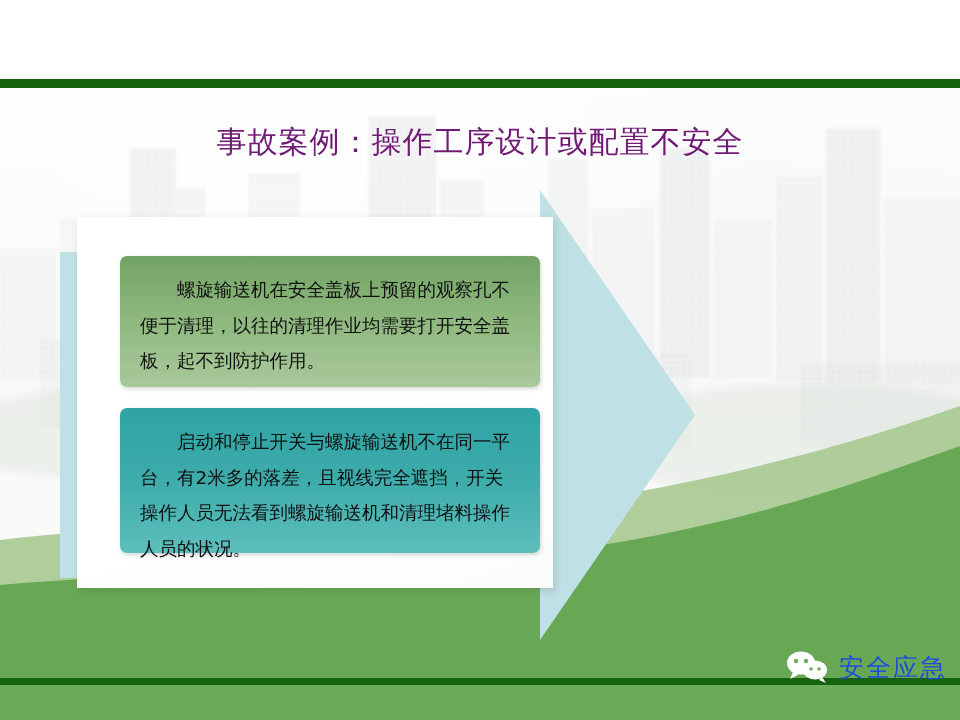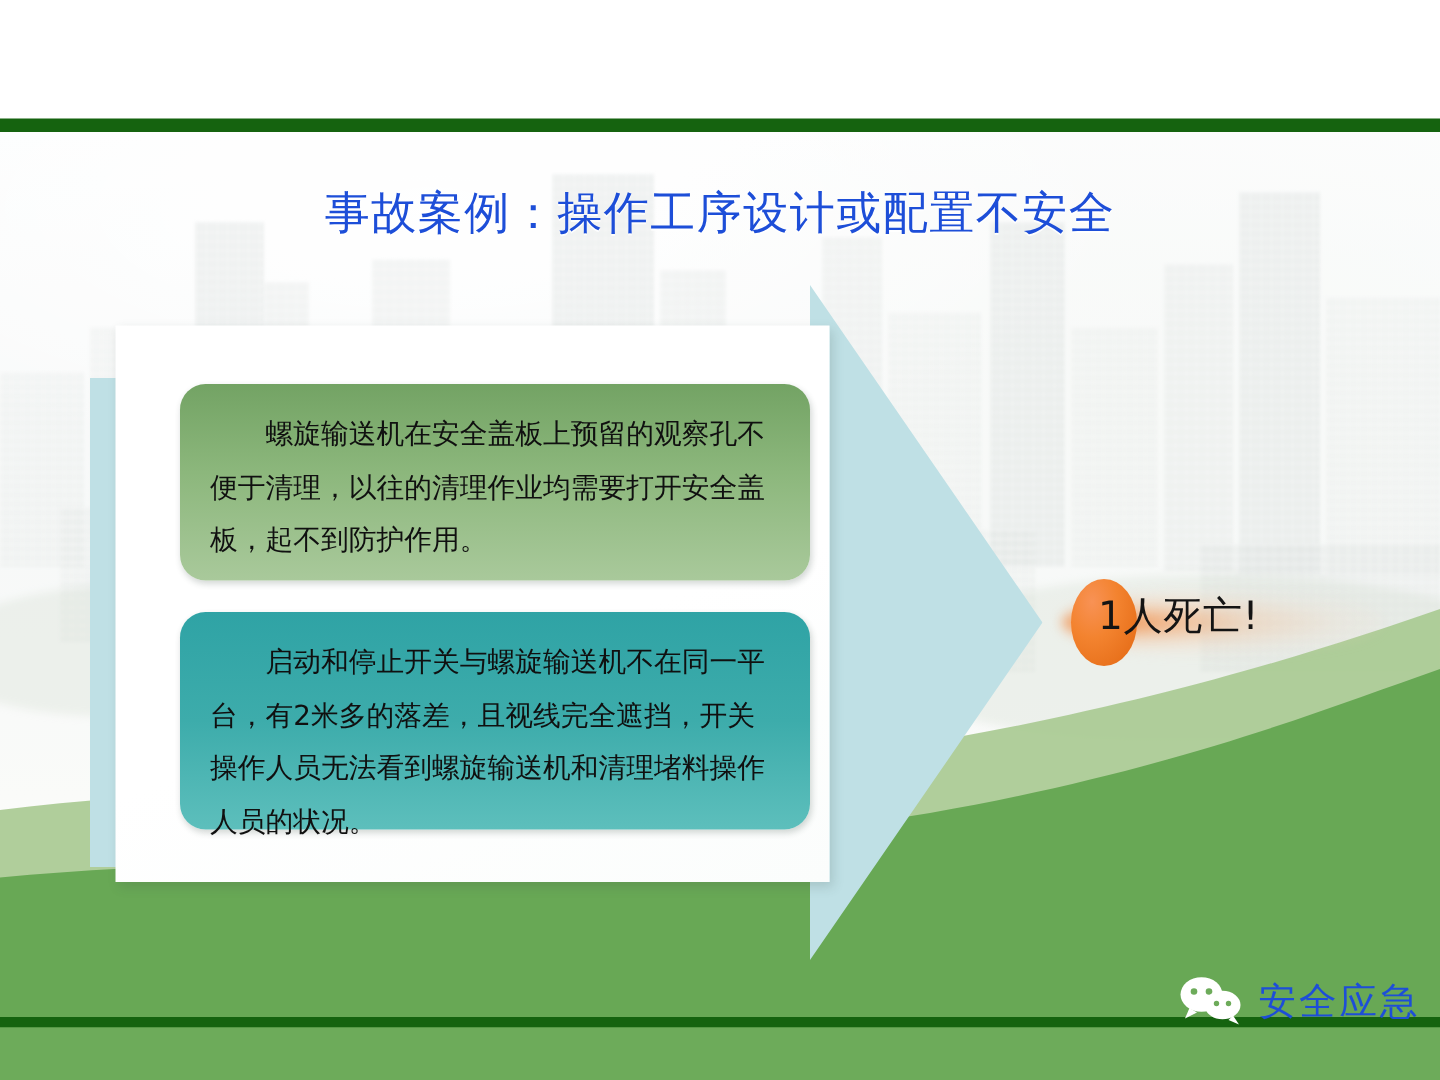--- a/index.html
+++ b/index.html
@@ -97,21 +97,21 @@
   }
 
   
   .title {
     position: absolute;
     left: 0; top: 122px;
     width: 960px;
     text-align: center;
     font-size: 30px;
     letter-spacing: 1px;
-    color: #1d4ed8;
+    color: #701a75;
     font-weight: 400;
     text-shadow: 0 1px 0 rgba(255,255,255,0.85);
   }
 
   
   .arrow {
     position: absolute;
     left: 60px;
     top: 190px;
     width: 635px;
@@ -125,21 +125,21 @@
     top: 217px;
     width: 476px;
     height: 371px;
     background: linear-gradient(160deg, #ffffff 0%, #ffffff 58%, #fbfdfc 100%);
     box-shadow: 2px 3px 7px rgba(60,80,70,0.18);
   }
 
   
   .box {
     position: absolute;
-    border-radius: 17px;
+    border-radius: 7px;
     box-sizing: border-box;
     padding: 16px 22px 14px 20px;
     color: #101010;
     font-size: 18.5px;
     line-height: 1.92;
     text-indent: 2em;
     box-shadow: 1px 2px 4px rgba(40,60,50,0.20);
   }
   .box-green {
     left: 120px;
@@ -337,25 +337,20 @@
   <div class="card"></div>
 
   <div class="box box-green">
     <p>螺旋输送机在安全盖板上预留的观察孔不便于清理，以往的清理作业均需要打开安全盖板，起不到防护作用。</p>
   </div>
 
   <div class="box box-teal">
     <p>启动和停止开关与螺旋输送机不在同一平台，有2米多的落差，且视线完全遮挡，开关操作人员无法看到螺旋输送机和清理堵料操作人员的状况。</p>
   </div>
 
-  <div class="callout">
-    <div class="callout-glow"></div>
-    <div class="callout-ellipse"></div>
-    <div class="callout-text">1人死亡!</div>
-  </div>
 
   <div class="wechat">
     <svg width="44" height="34" viewBox="0 0 44 34">
       <ellipse cx="15" cy="13" rx="14" ry="11.5" fill="#ffffff"></ellipse>
       <path d="M7,22 L4,29 L12,25 Z" fill="#ffffff"></path>
       <circle cx="10" cy="11" r="2.2" fill="#6dab5a"></circle>
       <circle cx="20" cy="11" r="2.2" fill="#6dab5a"></circle>
       <ellipse cx="29" cy="20" rx="12" ry="9.5" fill="#ffffff"></ellipse>
       <path d="M36,27 L40,33 L33,30 Z" fill="#ffffff"></path>
       <circle cx="25" cy="19" r="1.8" fill="#6dab5a"></circle>

